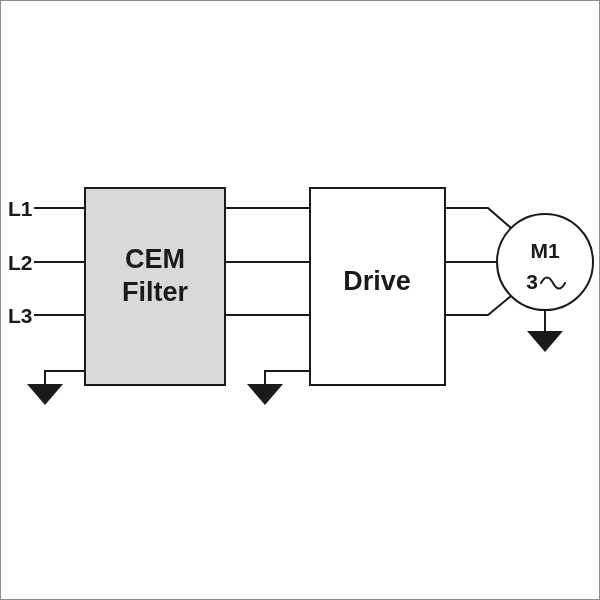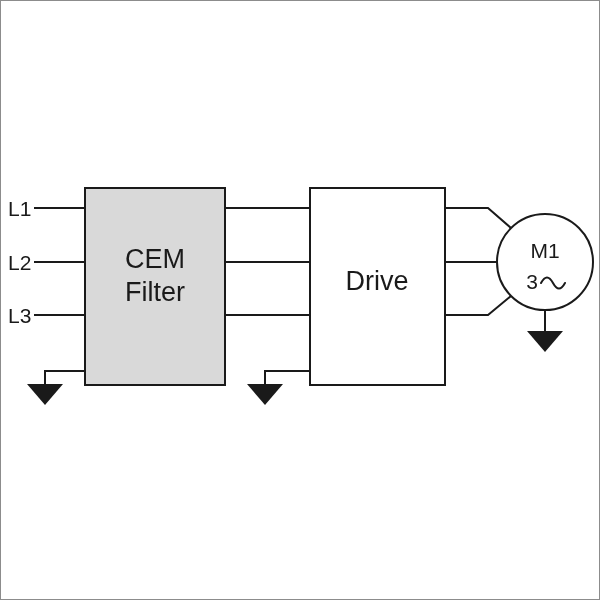--- a/index.html
+++ b/index.html
@@ -6,20 +6,21 @@
     margin: 0;
     padding: 0;
     background: #ffffff;
   }
   .stage {
     width: 600px;
     height: 600px;
     position: relative;
     background: #a3a3a3;
     overflow: hidden;
+    font-weight: bold;
   }
   svg {
     display: block;
   }
   svg text {
     font-family: "Liberation Sans", "DejaVu Sans", sans-serif;
     fill: #1a1a1a;
   }
   .box-label {
     font-size: 27px;

